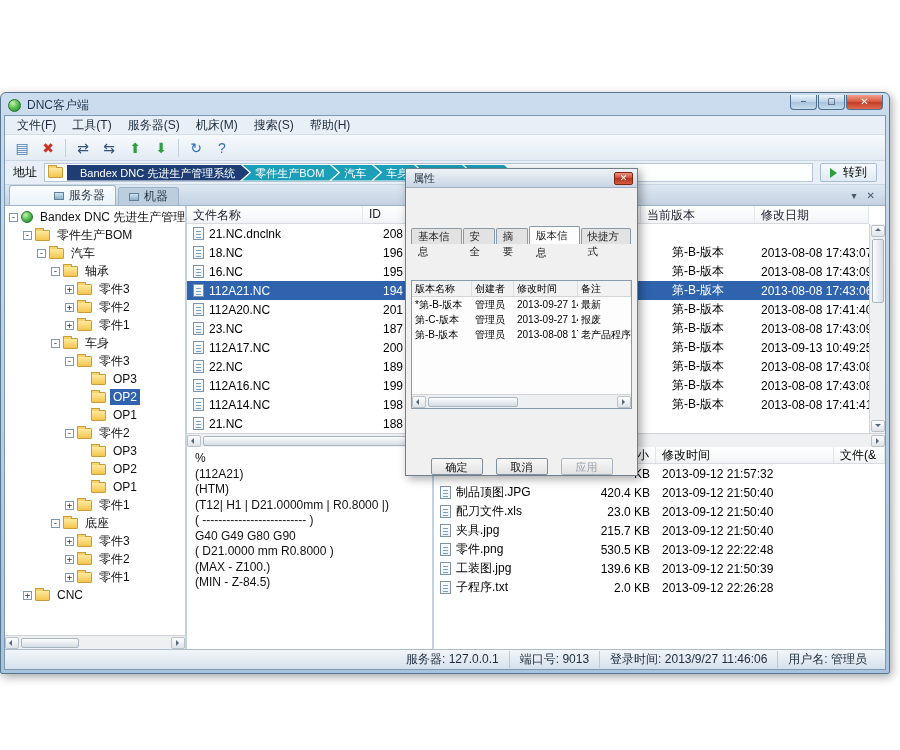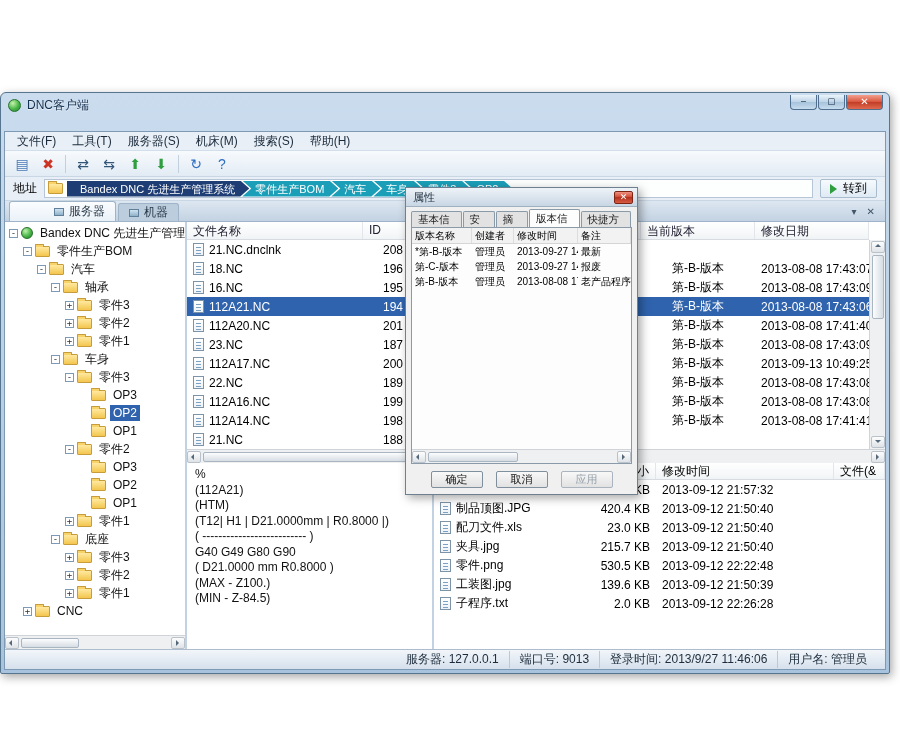--- a/index.html
+++ b/index.html
@@ -15,21 +15,21 @@
   .titlebar { height:22px; flex:none; display:flex; align-items:center; gap:6px; padding:2px 6px 0 7px; }
   .app-icon { width:13px; height:13px; border-radius:50%; flex:none;
     background:radial-gradient(circle at 35% 30%, #c4f2ab, #49b649 55%, #1f7d2c); border:1px solid #27702b; }
   .title-text { font-size:12px; color:#16304f; text-shadow:0 1px 1px rgba(255,255,255,.7); }
   .win-btns { margin-left:auto; display:flex; align-self:flex-start; }
   .win-btn { width:27px; height:15px; border:1px solid #4f6d8c; border-top:none; margin-left:1px;
     background:linear-gradient(#eaf3fb,#bdd3e7 50%,#a6c1db 50%,#c7dcef);
     border-radius:0 0 4px 4px; font-size:9px; line-height:13px; text-align:center; color:#123; cursor:default; }
   .win-btn.close { width:37px; color:#fff; font-size:10px;
     background:linear-gradient(#f2a08e,#d9543c 50%,#c03b24 50%,#e06a50); }
-  .win-inner { flex:1; margin:16px 3px 3px; background:#eef3fa; border:1px solid #7e99b4;
+  .win-inner { flex:1; margin:0 3px 3px; background:#eef3fa; border:1px solid #7e99b4;
     display:flex; flex-direction:column; min-height:0; }
 
   .menubar { display:flex; align-items:center; height:19px; flex:none; background:#e8eff7;
     border-bottom:1px solid #d2deea; font-size:12px; padding:0 4px; }
   .menu-item { padding:1px 8px; color:#1a2a3a; cursor:default; }
 
   .toolbar { display:flex; align-items:center; height:26px; flex:none; padding:0 5px; gap:2px;
     background:linear-gradient(#f7fafd,#e2ebf4); border-bottom:1px solid #c9d6e4; }
   .tool-btn { width:24px; height:22px; display:flex; align-items:center; justify-content:center;
     background:none; border:none; border-radius:3px; }
@@ -126,42 +126,42 @@
   .ar-size { text-align:right; padding:0 6px; white-space:nowrap; }
   .ar-date { padding:0 6px; white-space:nowrap; }
 
   .statusbar { height:20px; flex:none; display:flex; align-items:center; justify-content:flex-end;
     background:linear-gradient(#f2f6fa,#d6e0ec); border-top:1px solid #aebdcd;
     font-size:12px; color:#1c2c3c; padding:0 8px; }
   .status-seg { padding:0 10px; border-left:1px solid #bcc8d6; white-space:nowrap; }
   .status-seg:first-child { border-left:none; }
 
   
-  .dialog { position:absolute; left:405px; top:187px; width:233px; height:308px; z-index:10;
+  .dialog { position:absolute; left:405px; top:168px; width:233px; height:308px; z-index:10;
     background:#f0f0f0; border:1px solid #6e7f90; box-shadow:3px 3px 9px rgba(0,0,0,.35);
-    display:flex; flex-direction:column; }
+    display:flex; flex-direction:column;gap:36px; }
   .dlg-title { height:19px; flex:none; display:flex; align-items:center; padding:0 4px 0 7px;
     background:linear-gradient(#eef3f8,#c8d6e4); border-bottom:1px solid #9fb0c0; font-size:11px; color:#1a2a3a; }
   .dlg-close { margin-left:auto; width:19px; height:13px; border:1px solid #7e2415; border-radius:2px;
     background:linear-gradient(#ef9181,#cc4430 50%,#b13320 50%,#d95a42);
     color:#fff; font-size:9px; line-height:11px; text-align:center; }
   .dlg-tabs { display:flex; align-items:flex-end; height:20px; flex:none; padding:2px 5px 0; }
   .dlg-tab { font-size:10.5px; padding:0 6px; height:16px; line-height:15px; margin-right:1px;
     border:1px solid #8a9aa8; border-bottom:none; border-radius:2px 2px 0 0; background:#e2e2e2; color:#222; cursor:default; }
   .dlg-tab.active { background:#fdfdfd; height:18px; line-height:17px; }
   .dlg-page { flex:1; margin:0 5px; background:#fdfdfd; border:1px solid #8a9aa8;
     display:flex; flex-direction:column; min-height:0; }
   .dlg-thead, .dlg-trow { display:grid; grid-template-columns:60px 42px 64px 1fr; }
   .dlg-thead { height:16px; flex:none; background:#f2f2f2; border-bottom:1px solid #d5d5d5; font-size:10px; }
   .dt-cell { padding:1px 3px; border-right:1px solid #ddd; overflow:hidden; white-space:nowrap; }
   .dlg-trow { height:15px; font-size:10px; align-items:center; cursor:default; }
   .dr-cell { padding:0 3px; overflow:hidden; white-space:nowrap; }
   .dlg-rows { flex:1; min-height:0; }
   .dlg-hscroll { flex:none; margin-top:auto; }
-  .dlg-btns { height:30px; flex:none; display:flex; align-items:center; justify-content:center; gap:13px; }
+  .dlg-btns { height:30px; flex:none; display:flex; align-items:flex-end; justify-content:center; gap:13px; }
   .dlg-btn { width:52px; height:17px; background:linear-gradient(#f8f8f8,#e2e2e2);
     border:1px solid #808f9e; border-radius:2px; font-size:11px; line-height:14px; text-align:center; color:#111; }
   .dlg-btn.disabled { color:#98a2ac; border-color:#aab4be; }
 </style>
 </head>
 <body>
 
 <div class="window">
   <div class="titlebar">
     <span class="app-icon"></span>

